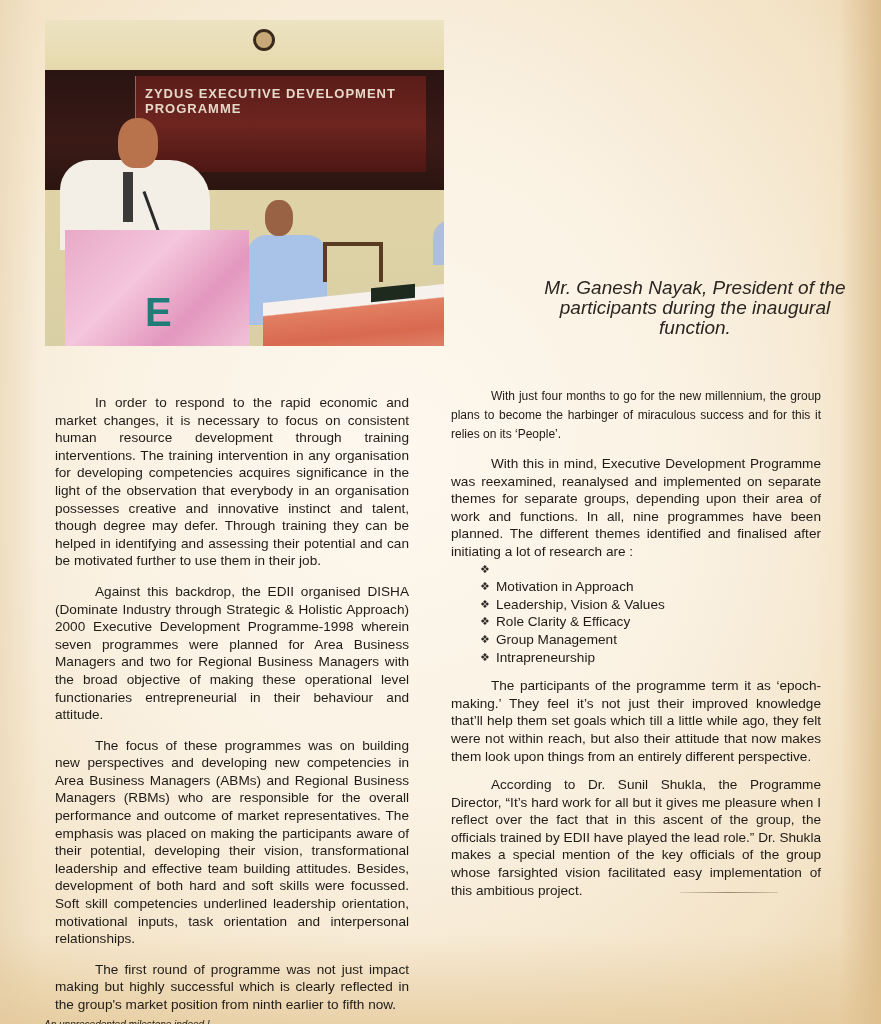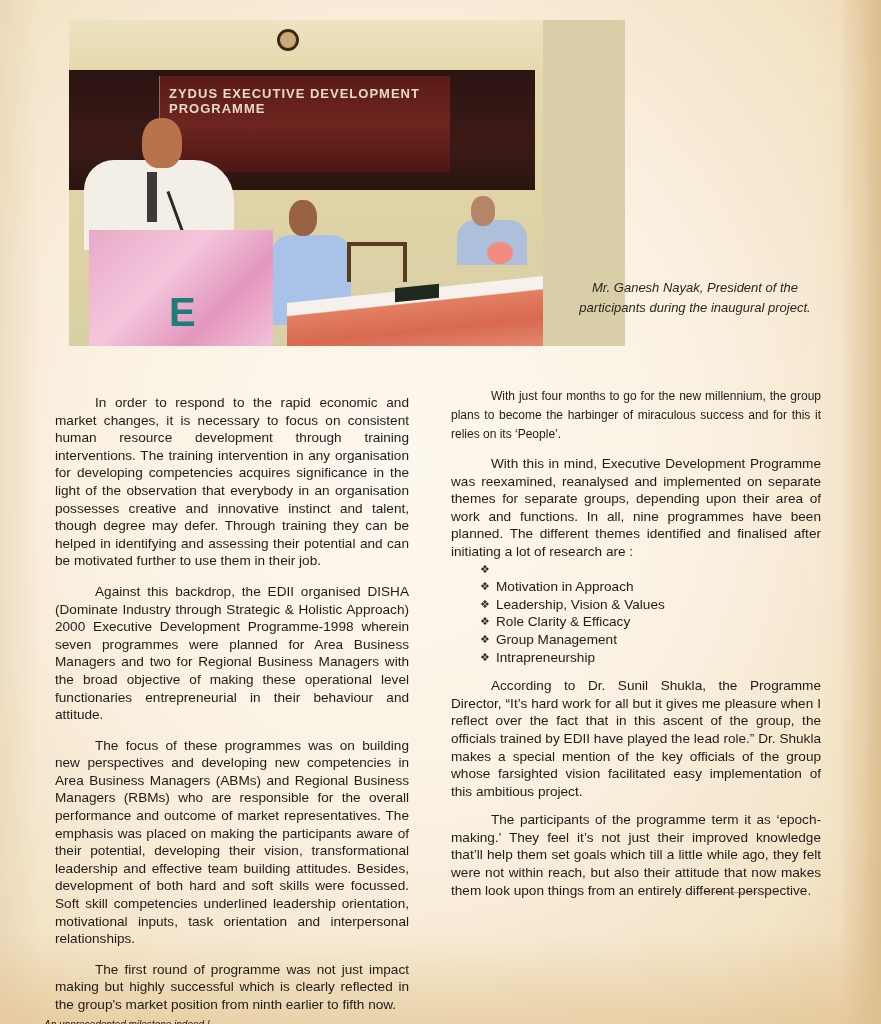--- a/index.html
+++ b/index.html
@@ -11,22 +11,22 @@
     color:#1e1a16;
   }
   .edge-left { position:absolute; left:0; top:0; width:40px; height:1024px;
     background:linear-gradient(90deg, rgba(230,210,175,0.55), rgba(255,255,255,0)); }
   .edge-right { position:absolute; right:0; top:0; width:70px; height:1024px;
     background:linear-gradient(270deg, rgba(214,180,128,0.75), rgba(240,220,185,0.25) 60%, rgba(255,255,255,0)); }
   .edge-bottom { position:absolute; left:0; bottom:0; width:881px; height:90px;
     background:linear-gradient(0deg, rgba(225,195,145,0.6), rgba(255,255,255,0)); }
 
   
-  .photo { position:absolute; left:45px; top:20px; width:556px; height:326px; overflow:hidden;
-    background:#d8cfa8;margin-left:24px; }
+  .photo { position:absolute; left:45px; top:20px; width:399px; height:326px; overflow:hidden;
+    background:#d8cfa8; }
   .photo .wall { position:absolute; left:0; top:0; width:474px; height:326px;
     background:linear-gradient(180deg,#ece3c2 0%, #e4d7a8 18%, #d9cfa5 100%); }
   .photo .clock { position:absolute; left:208px; top:9px; width:22px; height:22px; border-radius:50%;
     background:#c9a977; border:3px solid #3a2a1e; box-sizing:border-box; }
   .photo .board { position:absolute; left:0; top:50px; width:466px; height:120px;
     background:linear-gradient(180deg,#2a1412,#3b1a16 60%,#2b1511); }
   .photo .banner { position:absolute; left:90px; top:56px; width:290px; height:96px;
     background:linear-gradient(180deg,#5a1c18,#6e2520 50%,#4d1714); border-left:1px solid #8a6b60; }
   .photo .banner-text { position:absolute; left:100px; top:66px; width:280px; font-size:13px;
     color:#e6d9c8; letter-spacing:1px; font-family:"Liberation Sans Narrow","Liberation Sans",sans-serif; font-weight:bold; }
@@ -44,21 +44,21 @@
   .photo .chair { position:absolute; left:278px; top:222px; width:60px; height:40px; border:4px solid #5a3a20; border-bottom:none; box-sizing:border-box; }
   .photo .man3-head { position:absolute; left:402px; top:176px; width:24px; height:30px; border-radius:45%; background:#b5856a; }
   .photo .man3-body { position:absolute; left:388px; top:200px; width:70px; height:45px; border-radius:18px 18px 0 0; background:#aebfdc; }
   .photo .flowers { position:absolute; left:418px; top:222px; width:26px; height:22px; border-radius:50%; background:#f08d80; }
   .photo .table { position:absolute; left:218px; top:256px; width:256px; height:70px;
     background:linear-gradient(180deg,#f6f1ec 0%, #f6f1ec 18%, #e27f62 20%, #d8694f 60%, #e28870 100%);
     transform:skewY(-6deg); transform-origin:right top; }
   .photo .nameplate { position:absolute; left:326px; top:266px; width:44px; height:14px; background:#1f2a1e; transform:skewY(-6deg); }
 
   .caption { position:absolute; left:540px; top:278px; width:310px; text-align:center;
-    font-style:italic; font-size:13px; line-height:20px; color:#2a2520; }
+    font-style:italic; font-size:19px; line-height:20px; color:#2a2520; }
 
   .col { position:absolute; font-size:13.6px; line-height:17.6px; color:#1f1b17; text-align:justify; }
   .col-left { left:44px; top:383px; width:376px; }
   .col-right { left:440px; top:376px; width:392px; }
   .col p { margin:11px; text-indent:40px; }
   .col-left p { margin-bottom:13px; }
   .col-right p.first { font-size:12px; line-height:19px; }
   .col-right p { margin-bottom:0; }
   .bullets { list-style:none; margin:0; padding:0 0 0 40px; }
   .bullets li { display:flex; align-items:center; line-height:17.6px; font-size:13.6px; }
@@ -91,21 +91,21 @@
   <div class="man3-head"></div>
   <div class="table"></div>
   <div class="nameplate"></div>
   <div class="flowers"></div>
   <div class="podium"></div>
   <div class="podium-e">E</div>
 </div>
 
 <div class="caption">
   <div>Mr. Ganesh Nayak, President of the</div>
-  <div>participants during the inaugural project.</div>
+  <div>participants during the inaugural function.</div>
 </div>
 
 <div class="col col-left">
   <p>In order to respond to the rapid economic and market changes, it is necessary to focus on consistent human resource development through training interventions. The training intervention in any organisation for developing competencies acquires significance in the light of the observation that everybody in an organisation possesses creative and innovative instinct and talent, though degree may defer. Through training they can be helped in identifying and assessing their potential and can be motivated further to use them in their job.</p>
   <p>Against this backdrop, the EDII organised DISHA (Dominate Industry through Strategic &amp; Holistic Approach) 2000 Executive Development Programme-1998 wherein seven programmes were planned for Area Business Managers and two for Regional Business Managers with the broad objective of making these operational level functionaries entrepreneurial in their behaviour and attitude.</p>
   <p>The focus of these programmes was on building new perspectives and developing new competencies in Area Business Managers (ABMs) and Regional Business Managers (RBMs) who are responsible for the overall performance and outcome of market representatives. The emphasis was placed on making the participants aware of their potential, developing their vision, transformational leadership and effective team building attitudes. Besides, development of both hard and soft skills were focussed. Soft skill competencies underlined leadership orientation, motivational inputs, task orientation and interpersonal relationships.</p>
   <p style="margin-bottom:6px">The first round of programme was not just impact making but highly successful which is clearly reflected in the group's market position from ninth earlier to fifth now.</p>
   <div class="closing">An unprecedented milestone indeed !</div>
 </div>
 
@@ -130,17 +130,17 @@
       </li>
     <li>
         <span class="bul">❖</span>
         <span>Group Management</span>
       </li>
     <li>
         <span class="bul">❖</span>
         <span>Intrapreneurship</span>
       </li>
   </ul>
+  <p>The participants of the programme term it as ‘epoch-making.’ They feel it’s not just their improved knowledge that’ll help them set goals which till a little while ago, they felt were not within reach, but also their attitude that now makes them look upon things from an entirely different perspective.</p>
   <p>According to Dr. Sunil Shukla, the Programme Director, “It’s hard work for all but it gives me pleasure when I reflect over the fact that in this ascent of the group, the officials trained by EDII have played the lead role.” Dr. Shukla makes a special mention of the key officials of the group whose farsighted vision facilitated easy implementation of this ambitious project.</p>
-  <p>The participants of the programme term it as ‘epoch-making.’ They feel it’s not just their improved knowledge that’ll help them set goals which till a little while ago, they felt were not within reach, but also their attitude that now makes them look upon things from an entirely different perspective.</p>
 </div>
 
 <div class="rule"></div>
 
 </body></html>

